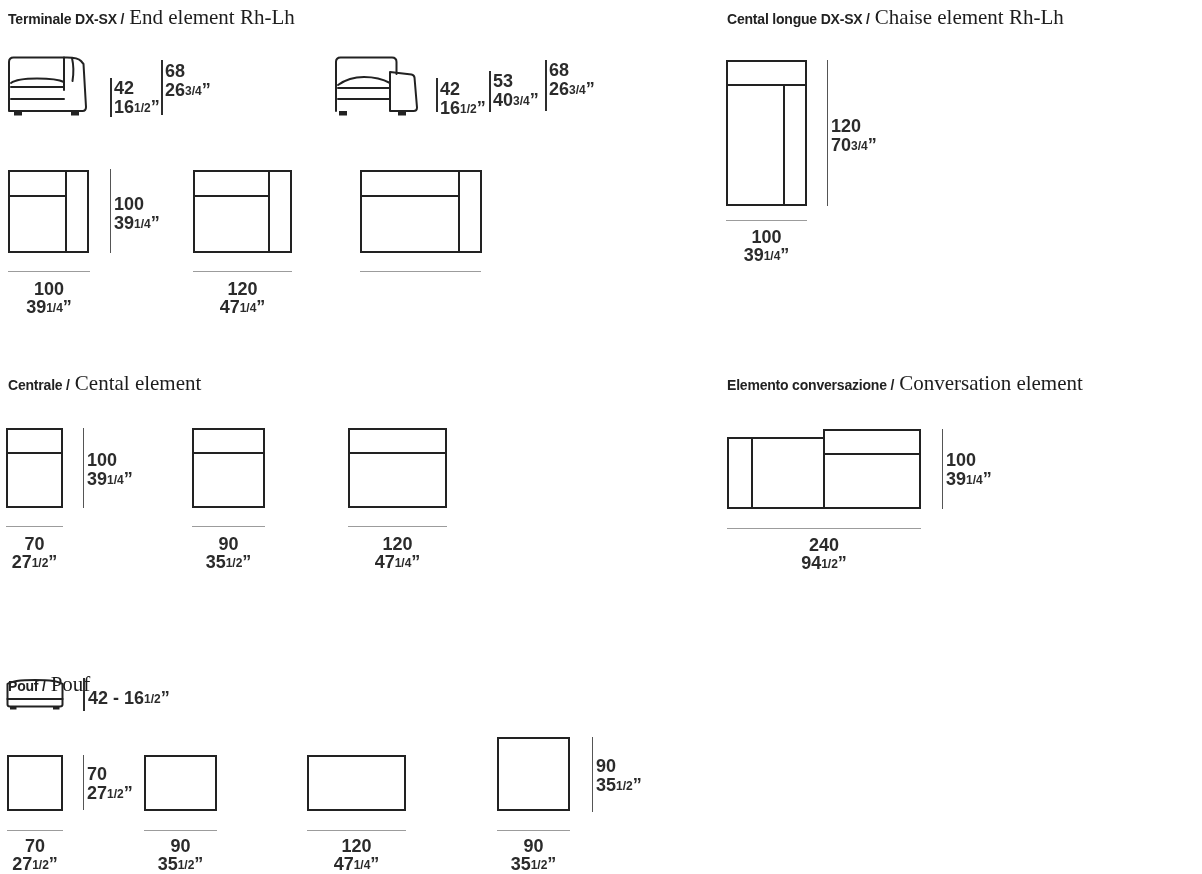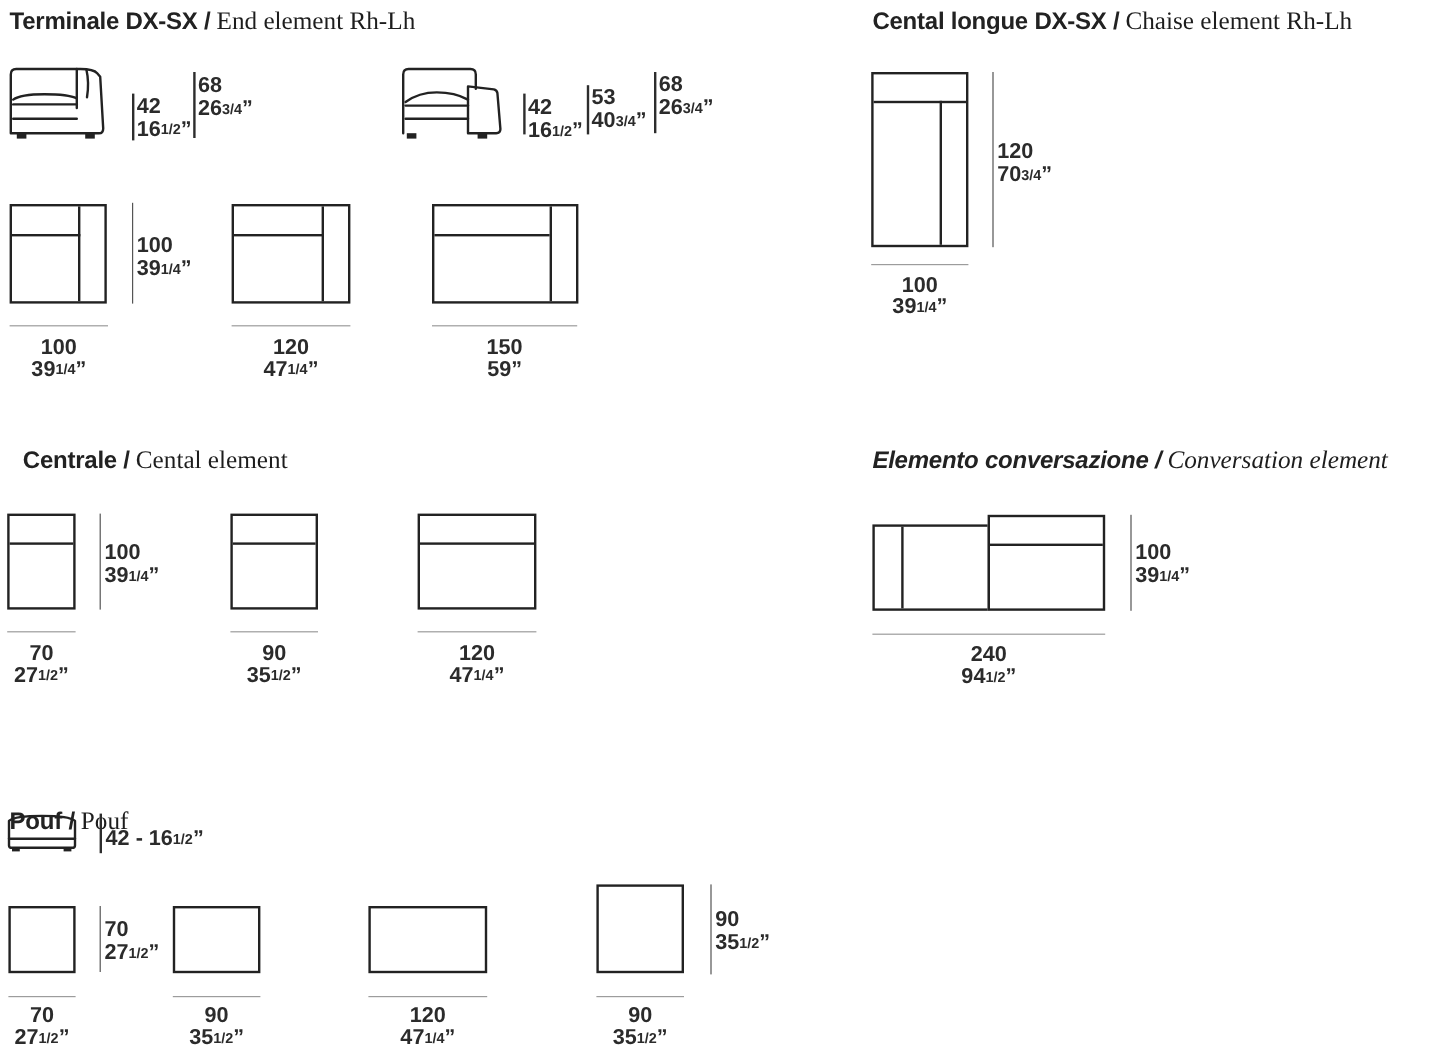--- a/index.html
+++ b/index.html
@@ -1,19 +1,19 @@
 <!DOCTYPE html>
 <html><head>
 <meta charset="utf-8">
 <style>
   html,body{margin:0;padding:0;background:#ffffff;}
   #page{position:relative;width:1202px;height:874px;background:#ffffff;overflow:hidden;
         font-family:"Liberation Sans","DejaVu Sans",sans-serif;color:#1f1f1f;}
   .title{position:absolute;white-space:nowrap;line-height:24px;}
-  .t-it{font-family:"Liberation Sans","DejaVu Sans",sans-serif;font-weight:700;font-size:20px;color:#222;letter-spacing:-0.2px;}
+  .t-it{font-family:"Liberation Sans","DejaVu Sans",sans-serif;font-weight:700;font-size:14px;color:#222;letter-spacing:-0.2px;}
   .t-en{font-family:"Liberation Serif","DejaVu Serif",serif;font-weight:400;font-size:21px;color:#1d1d1d;margin-left:5px;}
   .plan{position:absolute;border:2px solid #222;box-sizing:border-box;background:#fff;}
   .pl-h{position:absolute;height:2px;background:#222;left:0;}
   .pl-v{position:absolute;width:2px;background:#222;top:0;}
   .tick{position:absolute;width:1.5px;background:#2d2d2d;}
   .vdl{position:absolute;width:1px;background:#555;}
   .hdl{position:absolute;height:1px;background:#9c9c9c;}
   .vlab{position:absolute;font-weight:700;font-size:18px;line-height:19px;color:#2b2b2b;white-space:nowrap;}
   .hlab{position:absolute;font-weight:700;font-size:18px;line-height:18px;color:#2b2b2b;text-align:center;white-space:nowrap;}
   .frac{font-size:12px;font-weight:700;vertical-align:1px;letter-spacing:0;}
@@ -101,45 +101,41 @@
   <div class="hlab" style="left:8px;top:280px;width:82px;">
     <span class="row"><span>100</span></span>
     <span class="row"><span>39</span><span class="frac">1/4</span><span class="unit">”</span></span>
   </div>
   <div class="hdl" style="left:193px;top:271px;width:99px;"></div>
   <div class="hlab" style="left:193px;top:280px;width:99px;">
     <span class="row"><span>120</span></span>
     <span class="row"><span>47</span><span class="frac">1/4</span><span class="unit">”</span></span>
   </div>
   <div class="hdl" style="left:360px;top:271px;width:121px;"></div>
-  <div class="hlab" style="left:360px;top:280px;width:121px;">
-    <span class="row"><span>150</span></span>
-    <span class="row"><span>59</span><span class="frac"></span><span class="unit">”</span></span>
-  </div>
 
   <div class="title" style="left:727px;top:5px;"><span class="t-it">Cental longue DX-SX /</span><span class="t-en">Chaise element Rh-Lh</span></div>
 
   <div class="plan" style="left:726px;top:60px;width:81px;height:146px;">
     <div class="pl-h" style="top:22px;width:77px;"></div>
     <div class="pl-v" style="left:55px;top:22px;height:120px;"></div>
   </div>
 
   <div class="vdl" style="left:827px;top:60px;height:146px;"></div>
   <div class="vlab" style="left:831px;top:117px;">
     <span>120</span><br>
     <span>70</span><span class="frac">3/4</span><span class="unit">”</span>
   </div>
 
   <div class="hdl" style="left:726px;top:220px;width:81px;"></div>
   <div class="hlab" style="left:726px;top:228px;width:81px;">
     <span class="row"><span>100</span></span>
     <span class="row"><span>39</span><span class="frac">1/4</span><span class="unit">”</span></span>
   </div>
 
-  <div class="title" style="left:19px;top:371px;"><span class="t-it">Centrale /</span><span class="t-en">Cental element</span></div>
+  <div class="title" style="left:8px;top:371px;"><span class="t-it">Centrale /</span><span class="t-en">Cental element</span></div>
 
   <div class="plan" style="left:6px;top:428px;width:57px;height:80px;">
     <div class="pl-h" style="top:22px;width:53px;"></div>
   </div>
   <div class="plan" style="left:192px;top:428px;width:73px;height:80px;">
     <div class="pl-h" style="top:22px;width:69px;"></div>
   </div>
   <div class="plan" style="left:348px;top:428px;width:99px;height:80px;">
     <div class="pl-h" style="top:22px;width:95px;"></div>
   </div>
@@ -159,21 +155,21 @@
   <div class="hlab" style="left:192px;top:535px;width:73px;">
     <span class="row"><span>90</span></span>
     <span class="row"><span>35</span><span class="frac">1/2</span><span class="unit">”</span></span>
   </div>
   <div class="hdl" style="left:348px;top:526px;width:99px;"></div>
   <div class="hlab" style="left:348px;top:535px;width:99px;">
     <span class="row"><span>120</span></span>
     <span class="row"><span>47</span><span class="frac">1/4</span><span class="unit">”</span></span>
   </div>
 
-  <div class="title" style="left:727px;top:371px;font-style:italic;"><span class="t-it">Elemento conversazione /</span><span class="t-en">Conversation element</span></div>
+  <div class="title" style="left:727px;top:371px;"><span class="t-it">Elemento conversazione /</span><span class="t-en">Conversation element</span></div>
 
   <div class="plan" style="left:727px;top:437px;width:98px;height:72px;">
     <div class="pl-v" style="left:22px;height:68px;"></div>
   </div>
   <div class="plan" style="left:823px;top:429px;width:98px;height:80px;">
     <div class="pl-h" style="top:22px;width:94px;"></div>
   </div>
 
   <div class="vdl" style="left:942px;top:429px;height:80px;"></div>
   <div class="vlab" style="left:946px;top:451px;">

